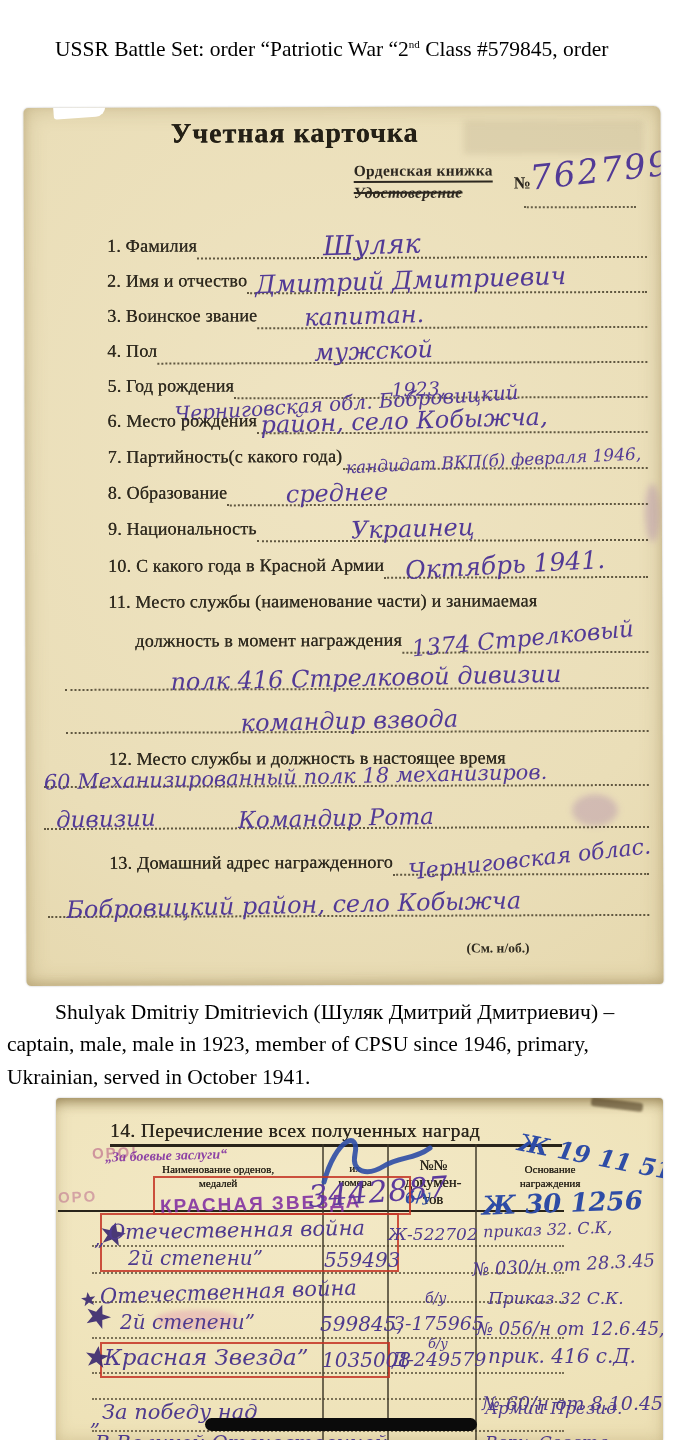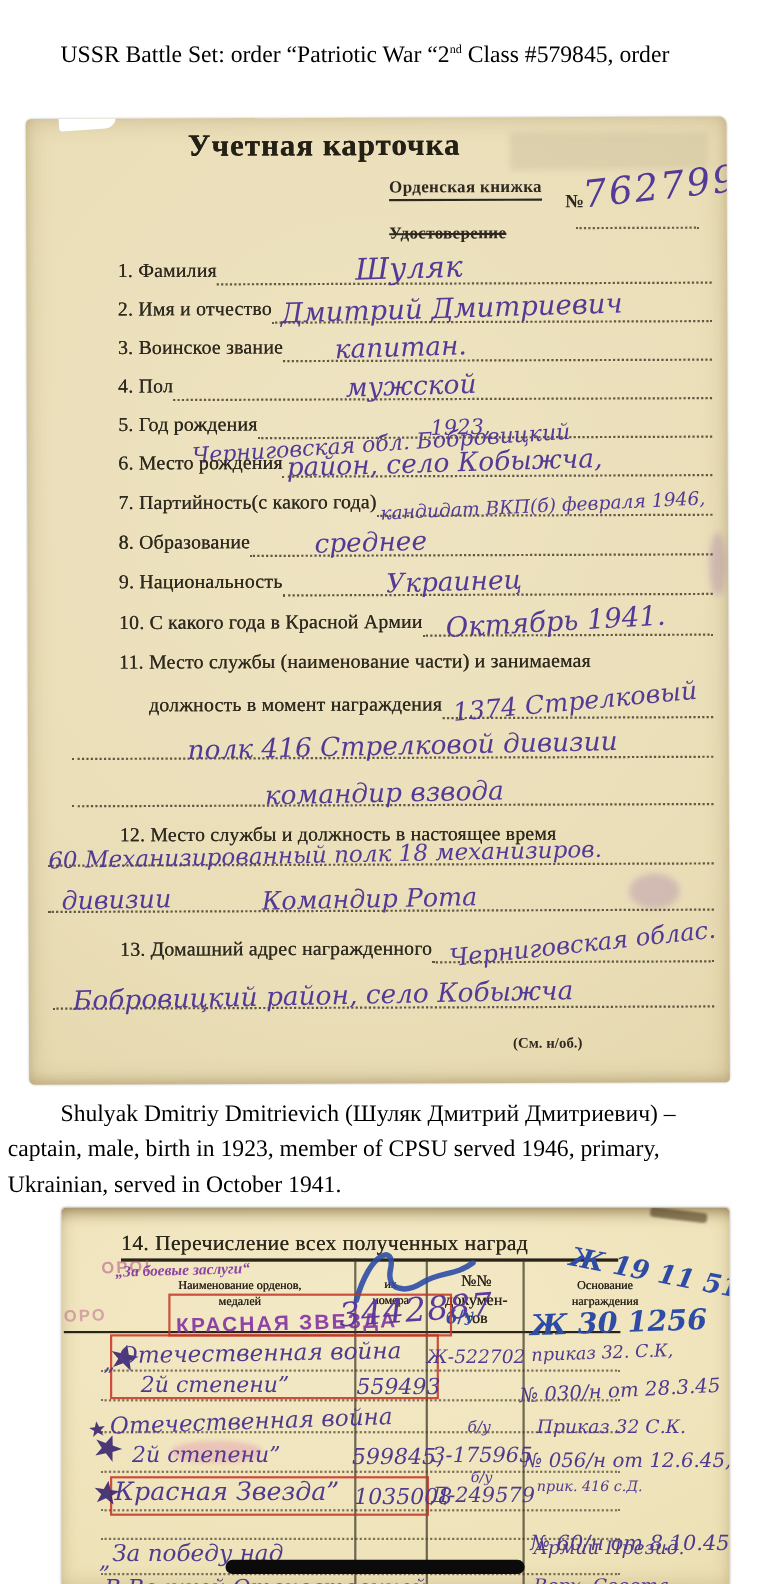--- a/index.html
+++ b/index.html
@@ -34,22 +34,22 @@
   .fold { position:absolute; left:535px; top:2px; width:52px; height:9px; background:rgba(60,44,18,.55);
     transform:rotate(7deg); border-radius:3px; filter:blur(1px); }
 
   
   .c1-title { position:absolute; left:140px; top:10px; width:262px; text-align:center;
     font-weight:bold; font-size:28px; letter-spacing:1px; color:#242016;
     text-shadow:.3px 0 0 #242016; white-space:nowrap; }
   .c1-book { position:absolute; left:330px; top:55px; font-size:15.5px; font-weight:bold;
     color:#2d2820; letter-spacing:.3px; }
   .c1-book .bk1 { display:inline-block; border-bottom:2px solid #2d2820; padding-bottom:1px; }
-  .c1-book .bk2 { display:block; margin-top:21px; text-decoration:line-through;
-    -webkit-text-decoration-thickness:2px; text-decoration-thickness:2px; }
+  .c1-book .bk2 { display:block; margin-top:1px; text-decoration:line-through;
+    -webkit-text-decoration-thickness:2px; text-decoration-thickness:2px;font-style:italic; }
   .c1-nosign { position:absolute; left:490px; top:67px; font-size:17px; font-weight:bold; color:#2d2820; }
   .c1-num { position:absolute; left:506px; top:44px; font-family:"DejaVu Serif",serif; font-style:italic;
     font-size:34px; color:#38332d; transform:rotate(-6deg); letter-spacing:2px; }
   .c1-numline { position:absolute; left:500px; top:100px; width:112px; border-bottom:2px dotted rgba(70,62,44,.8); }
 
   .frow { position:absolute; left:83px; right:14px; height:30px; display:flex; align-items:flex-end; }
   .flabel { font-size:18px; color:#2f2a1f; white-space:nowrap; letter-spacing:.2px;
     padding-bottom:3px; text-shadow:.25px 0 0 #2f2a1f; }
   .fline { flex:1; position:relative; border-bottom:2px dotted rgba(72,64,44,.85); height:100%; }
   .hw { font-family:"DejaVu Serif",serif; font-style:italic; color:#523a96; white-space:nowrap; }
@@ -198,21 +198,21 @@
   </div>
   <div class="hwrow" style="top:780px; left:22px;">
     <span class="hw" style="left:3%; font-size:24px;">Бобровицкий район, село Кобыжча</span>
   </div>
 
   <div class="see-note">(См. н/об.)</div>
 </div>
 
 <p class="cap cap-mid">
   <span class="ln-ind">Shulyak Dmitriy Dmitrievich (Шуляк Дмитрий Дмитриевич) –</span>
-  <span class="ln">captain, male, birth in 1923, member of CPSU served 1946, primary,</span>
+  <span class="ln">captain, male, male in 1923, member of CPSU since 1946, primary,</span>
   <span class="ln">Ukrainian, served in October 1941.</span>
   <span class="ln-center">Was awarded by:</span>
 </p>
 
 <div class="scan scan2">
   <div class="fold"></div>
 
   <div class="f14">14. Перечисление всех полученных наград</div>
 
   <div class="topline"></div>
@@ -272,21 +272,21 @@
   <div class="c2hw" style="left:369px; top:192px; font-size:14px;">б/у</div>
   <div class="c2hw" style="left:337px; top:214px; font-size:19px;">3-175965</div>
   <div class="c2hw" style="left:432px; top:190px; font-size:17px;">Приказ 32 С.К.</div>
   <div class="c2hw" style="left:420px; top:220px; font-size:18px;">№ 056/н от 12.6.45,</div>
 
   <div class="star" style="left:29px; top:248px; width:24px; height:23px; transform:rotate(8deg);"></div>
   <div class="c2hw" style="left:48px; top:246px; font-size:23px;">Красная Звезда”</div>
   <div class="c2hw" style="left:266px; top:250px; font-size:20px;">1035008</div>
   <div class="c2hw" style="left:372px; top:238px; font-size:13px;">б/у</div>
   <div class="c2hw" style="left:336px; top:250px; font-size:19px;">Д-249579</div>
-  <div class="c2hw" style="left:432px; top:246px; font-size:13px;">прик. 416 с.Д.</div>
+  <div class="c2hw" style="left:432px; top:246px; font-size:20px;">прик. 416 с.Д.</div>
   <div class="c2hw" style="left:426px; top:294px; font-size:19px;">№ 60/н от 8.10.45,</div>
 
   <div class="c2hw" style="left:34px; top:308px; font-size:20px;">„</div>
   <div class="c2hw" style="left:46px; top:302px; font-size:21px;">За победу над</div>
   <div class="c2hw" style="left:429px; top:300px; font-size:17px;">Армии Презид.</div>
   <div class="bar"></div>
   <div class="c2hw" style="left:39px; top:333px; font-size:20px;">В Великой Отечественной</div>
   <div class="c2hw" style="left:429px; top:334px; font-size:17px;">Верх. Совета</div>
 </div>
 

